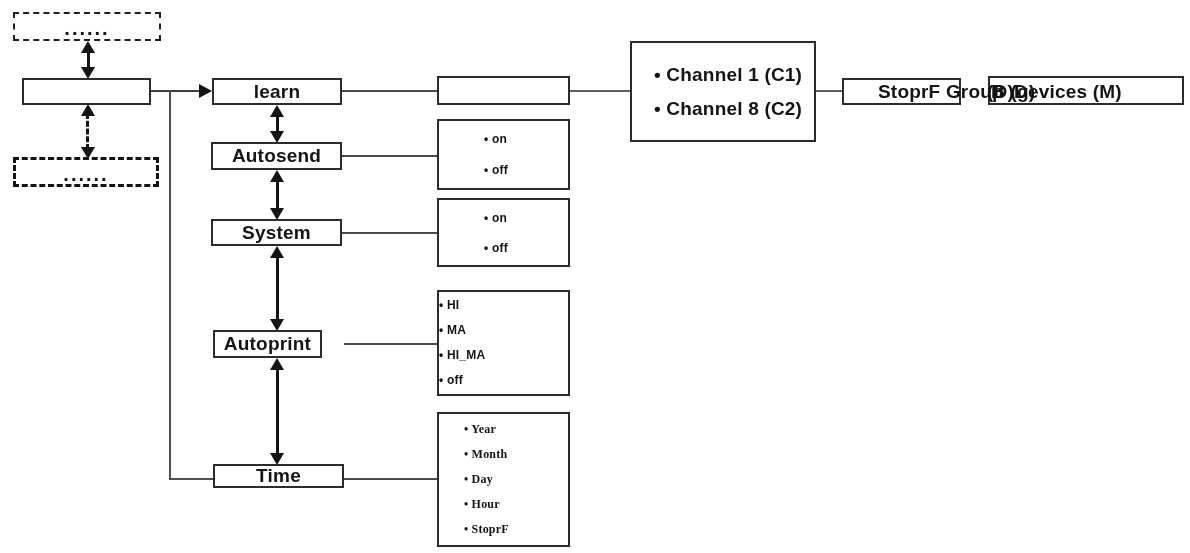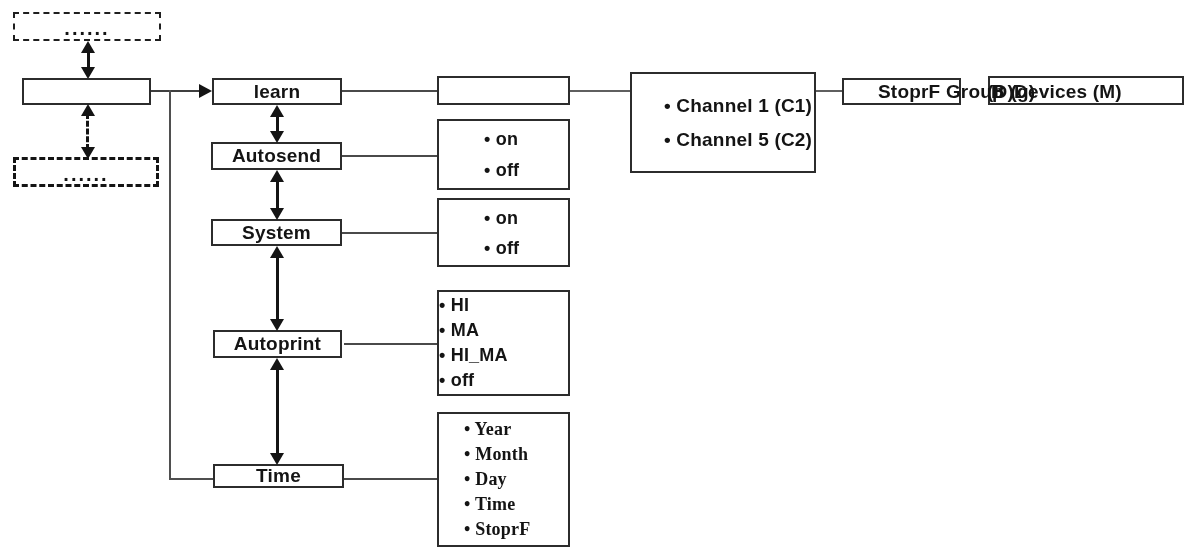--- a/index.html
+++ b/index.html
@@ -7,21 +7,21 @@
     position:relative; width:1190px; height:553px; background:#ffffff;
     font-family:"Liberation Sans", sans-serif; overflow:hidden;
   }
   .box{
     position:absolute; background:#ffffff; border:2px solid #2c2c2c;
     box-sizing:border-box; display:flex; align-items:center; justify-content:center;
     font-weight:bold; font-size:19px; color:#141414; letter-spacing:.2px;
   }
   .dashed2{border:2px dashed #1f1f1f;}
   .dashed3{border:3px dashed #141414;}
-  .optlist{flex-direction:column; align-items:flex-start; justify-content:center; font-size:18px;}
+  .optlist{flex-direction:column; align-items:flex-start; justify-content:center; font-size:12px;}
   .optlist div{white-space:nowrap;}
   .dots{font-size:20px; letter-spacing:2px; transform:translateY(2px);}
   .hline{position:absolute; height:2px; background:#5f5f5f;}
   .vline{position:absolute; width:2px; background:#4f4f4f;}
   .varrow{position:absolute; width:16px;}
   .varrow .head-up{position:absolute; top:0; left:1px; width:0; height:0;
     border-left:7px solid transparent; border-right:7px solid transparent; border-bottom:12px solid #141414;}
   .varrow .head-down{position:absolute; bottom:0; left:1px; width:0; height:0;
     border-left:7px solid transparent; border-right:7px solid transparent; border-top:12px solid #141414;}
   .varrow .shaft{position:absolute; top:9px; bottom:9px; left:7px; width:3px; background:#141414;}
@@ -64,21 +64,21 @@
 
   <div class="box" style="left:212px; top:78px; width:130px; height:27px;">
     <span>learn</span>
   </div>
   <div class="box" style="left:211px; top:142px; width:131px; height:28px;">
     <span>Autosend</span>
   </div>
   <div class="box" style="left:211px; top:219px; width:131px; height:27px;">
     <span>System</span>
   </div>
-  <div class="box" style="left:213px; top:330px; width:129px; height:28px;">
+  <div class="box" style="left:213px; top:330px; width:109px; height:28px;">
     <span>Autoprint</span>
   </div>
   <div class="box" style="left:213px; top:464px; width:131px; height:24px;">
     <span>Time</span>
   </div>
 
   <div class="varrow" style="left:269px; top:105px; height:38px;">
     <span class="head-up"></span>
     <span class="shaft"></span>
     <span class="head-down"></span>
@@ -123,27 +123,27 @@
     <div>• HI</div>
     <div>• MA</div>
     <div>• HI_MA</div>
     <div>• off</div>
   </div>
 
   <div class="box optlist" style="left:437px; top:412px; width:133px; height:135px; padding-left:25px; line-height:25px;font-family:Liberation Serif, serif;">
     <div>• Year</div>
     <div>• Month</div>
     <div>• Day</div>
-    <div>• Time</div>
+    <div>• Hour</div>
     <div>• StoprF</div>
   </div>
 
-  <div class="box optlist" style="left:630px; top:41px; width:186px; height:101px; padding-left:32px; line-height:34px; font-size:19px;margin-top:31px;">
+  <div class="box optlist" style="left:630px; top:41px; width:186px; height:101px; padding-left:22px; line-height:34px; font-size:19px;">
     <div>• Channel 1 (C1)</div>
-    <div>• Channel 5 (C2)</div>
+    <div>• Channel 8 (C2)</div>
   </div>
 
   <div class="box" style="left:842px; top:78px; width:119px; height:27px;"></div>
   <div class="box" style="left:988px; top:76px; width:196px; height:29px;"></div>
 
   <span class="floatlabel" style="left:878px; top:81px;">StoprF Group</span>
   <span class="floatlabel" style="left:991px; top:81px;">B (g)</span>
   <span class="floatlabel" style="left:987px; top:81px;">(D)Devices (M)</span>
 
 </div>

